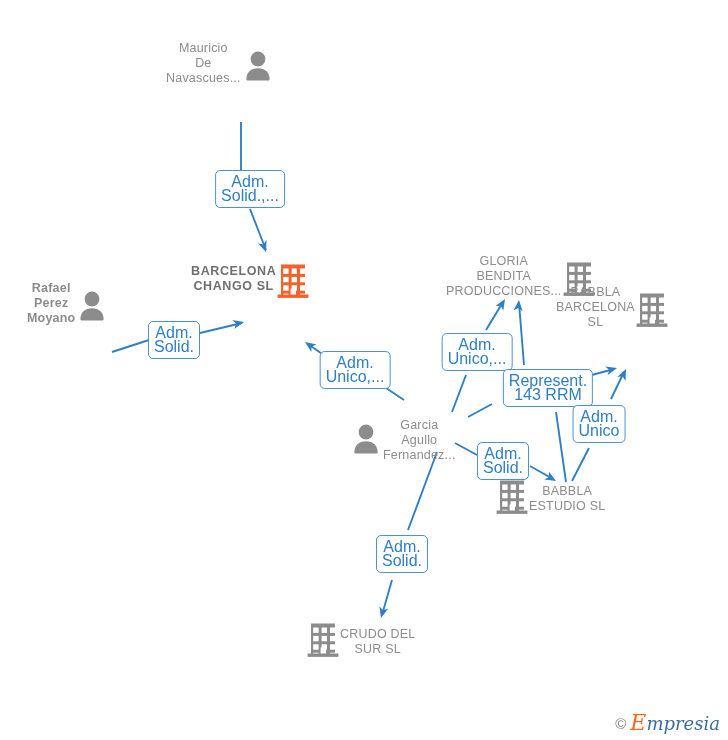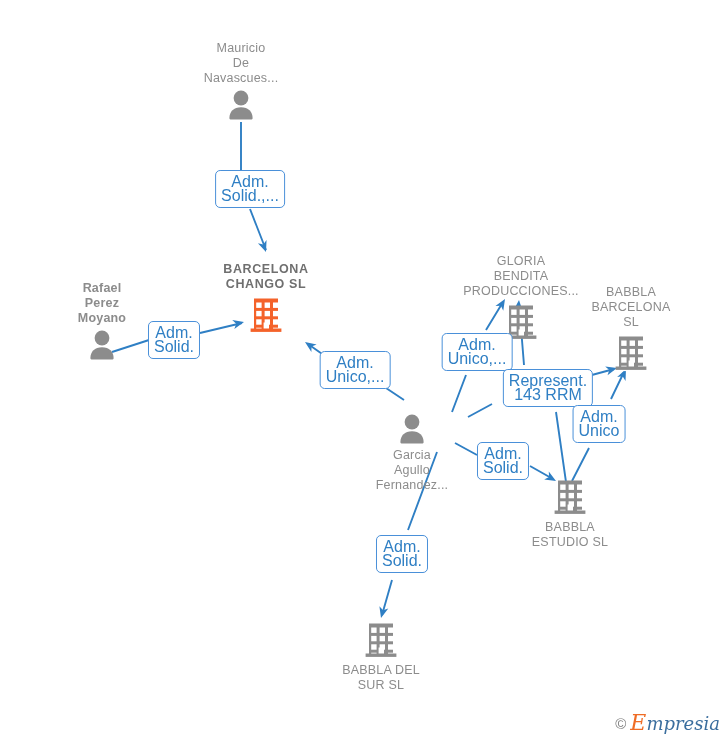--- a/index.html
+++ b/index.html
@@ -20,21 +20,20 @@
   #edge-layer {
     position: absolute;
     left: 0;
     top: 0;
     width: 728px;
     height: 740px;
   }
   .node {
     position: absolute;
     display: flex;
-    flex-direction: column;
     align-items: center;
     width: 150px;
     margin-left: -75px;
   }
   .node .node-label {
     font-size: 12.5px;
     line-height: 15px;
     color: #8c8c8c;
     text-align: center;
     letter-spacing: 0.2px;
@@ -194,21 +193,21 @@
             <rect x="24" y="23.3" width="5.4" height="5.4" fill="#ffffff"></rect>
             <rect x="7.2" y="31.700000000000003" width="5.4" height="5.4" fill="#ffffff"></rect>
             <rect x="24" y="31.700000000000003" width="5.4" height="5.4" fill="#ffffff"></rect>
             <rect x="14.6" y="26.5" width="5.4" height="7" fill="#ffffff"></rect>
             <rect x="1.6" y="32.5" width="30.8" height="3.4" fill="#8c8c8c"></rect>
           </svg></span>
         <span class="node-label">BABBLA
 BARCELONA
 SL</span>
       </div>
-      <div class="node label-below" style="left: 412px; top: 414px;">
+      <div class="node label-below" style="left: 424px; top: 414px;">
         <span class="node-icon"><svg width="34" height="30" viewBox="0 0 34 30">
             <circle cx="17" cy="8" r="7.4" fill="#8c8c8c"></circle>
             <path d="M17 17.2c-7.2 0-11.6 4.6-11.6 10.6 0 1 0.3 1.6 1 1.6h21.2c0.7 0 1-0.6 1-1.6 0-6-4.4-10.6-11.6-10.6z" fill="#8c8c8c"></path>
           </svg></span>
         <span class="node-label">Garcia
 Agullo
 Fernandez...</span>
       </div>
       <div class="node label-below" style="left: 570px; top: 478px;">
         <span class="node-icon"><svg width="34" height="38" viewBox="0 0 34 38">
@@ -240,21 +239,21 @@
             <rect x="15.600000000000001" y="14.9" width="5.4" height="5.4" fill="#ffffff"></rect>
             <rect x="24" y="14.9" width="5.4" height="5.4" fill="#ffffff"></rect>
             <rect x="7.2" y="23.3" width="5.4" height="5.4" fill="#ffffff"></rect>
             <rect x="15.600000000000001" y="23.3" width="5.4" height="5.4" fill="#ffffff"></rect>
             <rect x="24" y="23.3" width="5.4" height="5.4" fill="#ffffff"></rect>
             <rect x="7.2" y="31.700000000000003" width="5.4" height="5.4" fill="#ffffff"></rect>
             <rect x="24" y="31.700000000000003" width="5.4" height="5.4" fill="#ffffff"></rect>
             <rect x="14.6" y="26.5" width="5.4" height="7" fill="#ffffff"></rect>
             <rect x="1.6" y="32.5" width="30.8" height="3.4" fill="#8c8c8c"></rect>
           </svg></span>
-        <span class="node-label">BABBLA DEL
+        <span class="node-label">CRUDO DEL
 SUR  SL</span>
       </div>
     </div>
   <div id="labels">
       <div class="edge-label" style="left: 250px; top: 189px;">Adm.
 Solid.,...</div>
       <div class="edge-label" style="left: 174px; top: 340px;">Adm.
 Solid.</div>
       <div class="edge-label" style="left: 355px; top: 370px;">Adm.
 Unico,...</div>

